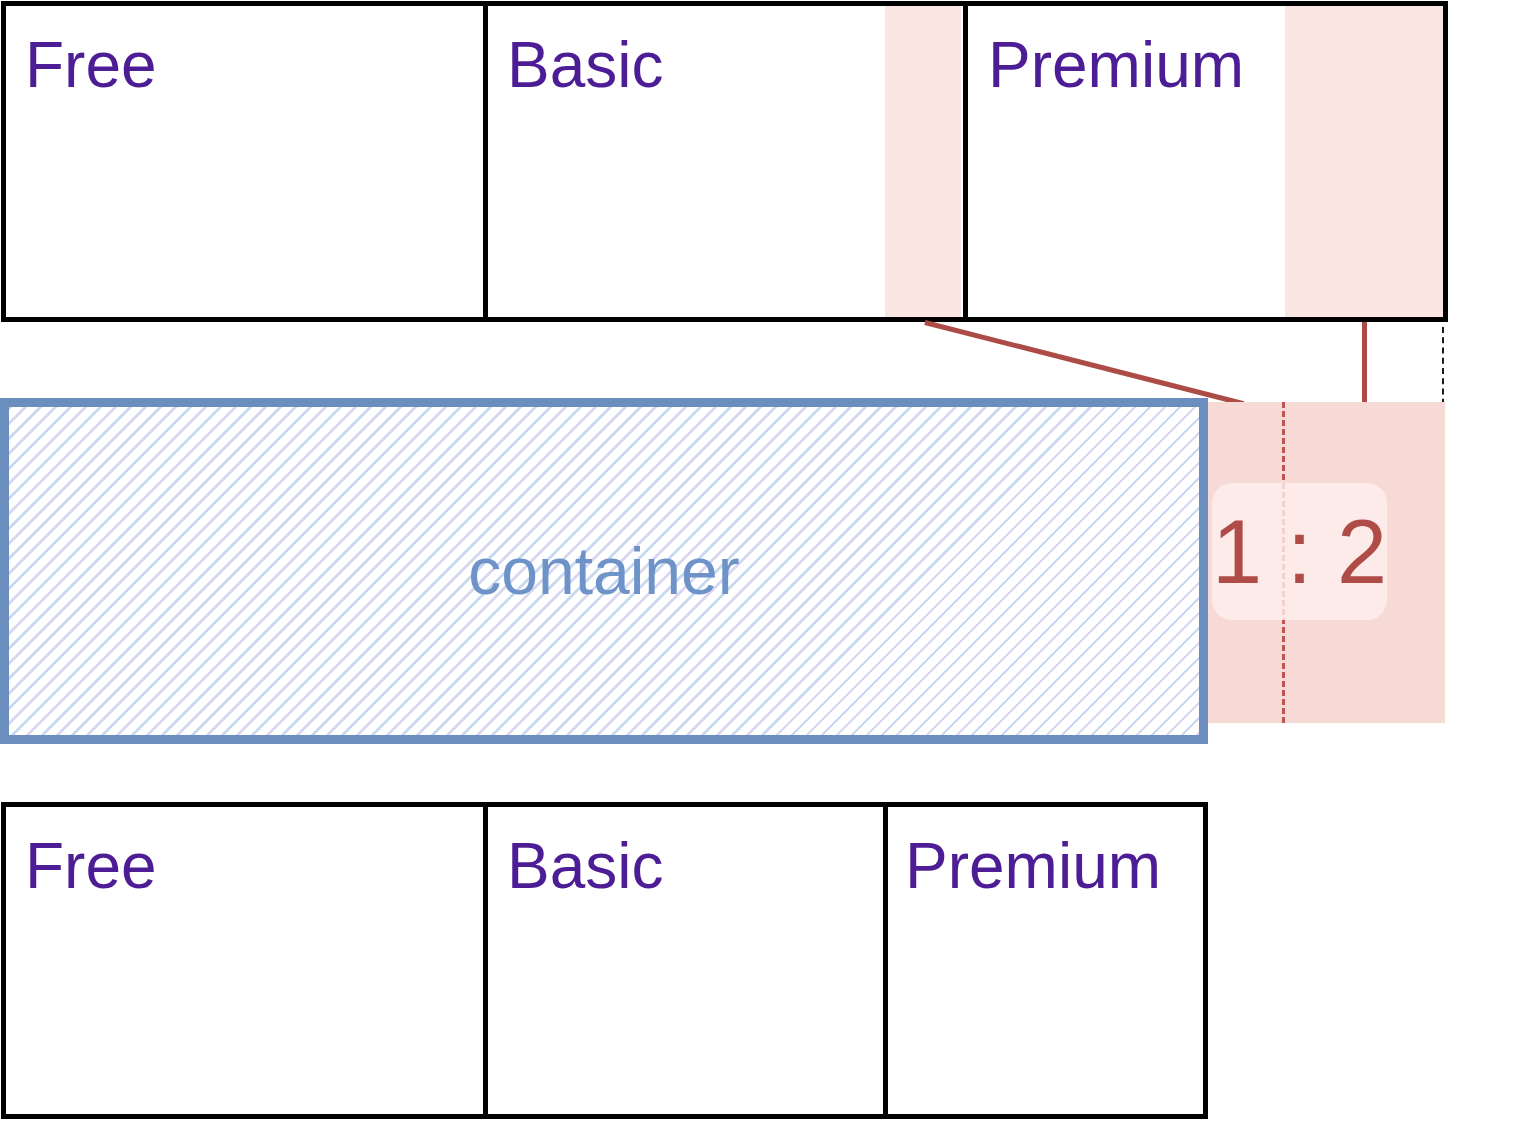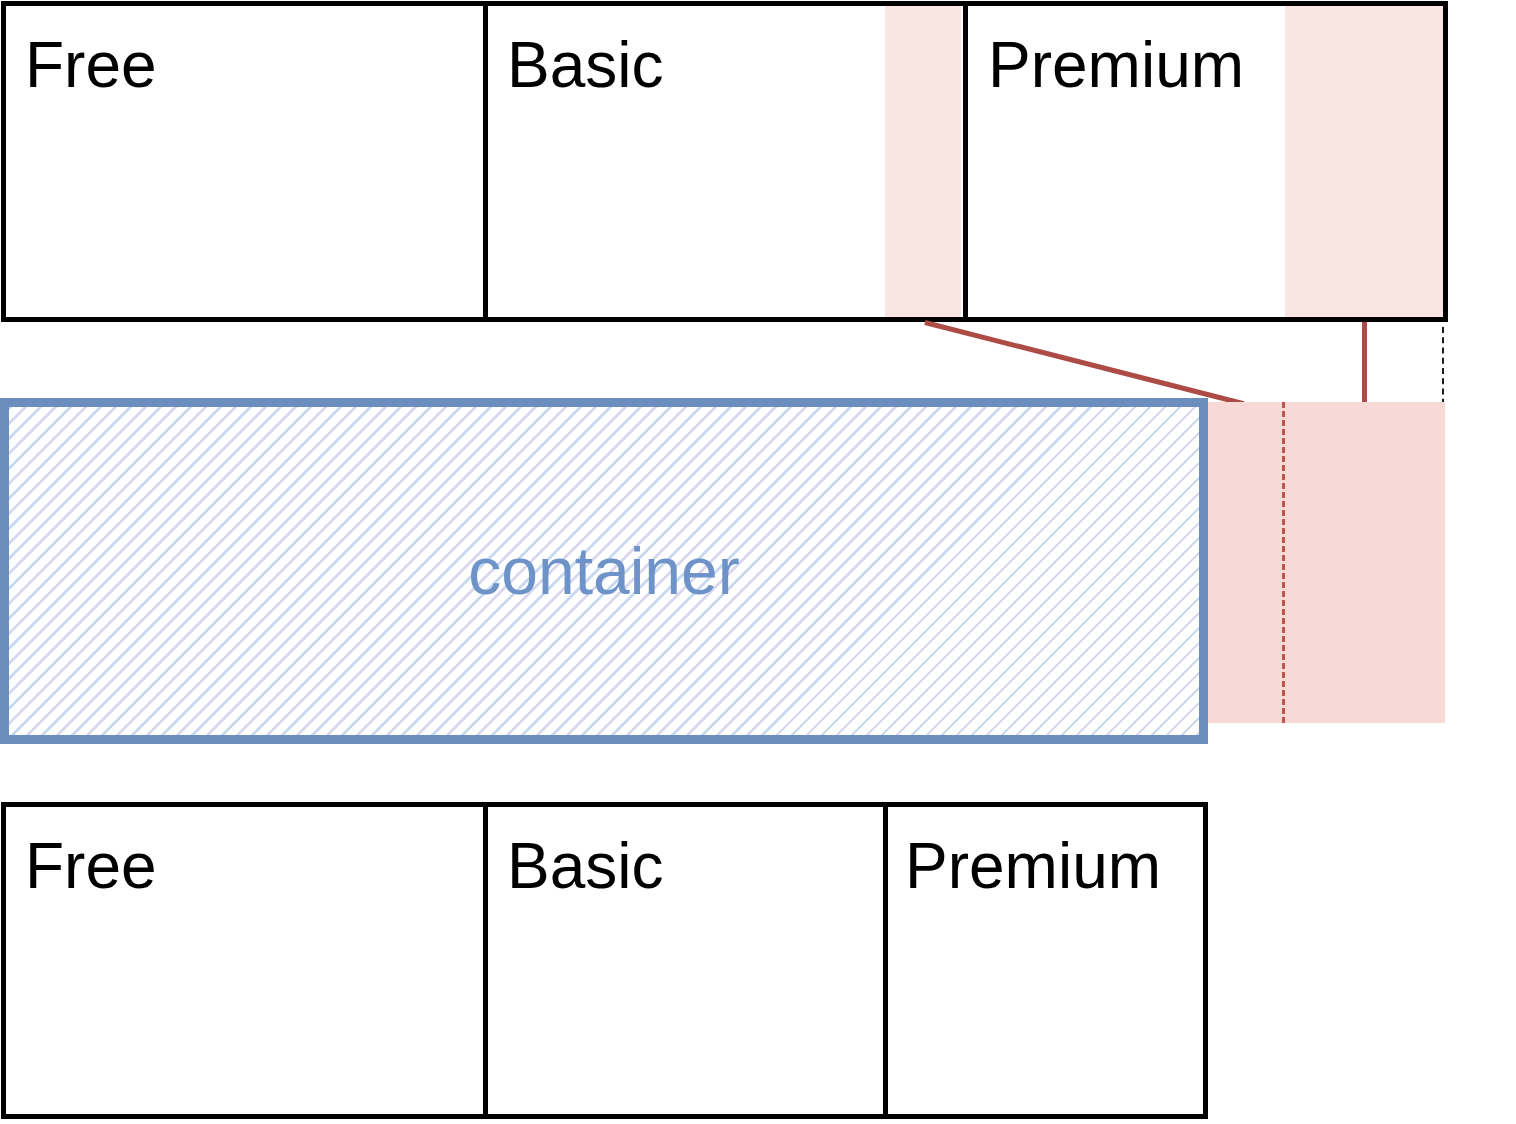--- a/index.html
+++ b/index.html
@@ -33,21 +33,21 @@
   }
   .shrink-strip {
     position: absolute;
     top: 0; bottom: 0;
     background: #f9e6e3;
   }
   .card-label {
     position: absolute;
     font-size: 64px;
     line-height: 1;
-    color: #000000;
+    color: #4c1d95;
     white-space: nowrap;
   }
   
   .container-box {
     position: absolute;
     left: 0; top: 398px;
     width: 1208px; height: 346px;
     border: 9px solid #6c8ebf;
     box-sizing: border-box;
     background:
@@ -133,20 +133,23 @@
   <div class="connector connector-diagonal"></div>
   <div class="connector connector-vertical"></div>
   <div class="edge-dashed-line"></div>
 
   <div class="container-box">
     <span class="container-label">container</span>
   </div>
 
   <div class="shrink-region"></div>
   <div class="ratio-dashed-line"></div>
+  <div class="ratio-badge">
+    <span class="ratio-text">1 : 2</span>
+  </div>
 
   <div class="card-row row-bottom">
     <div class="row-inner">
       <div class="cell-divider" style="left:477px;"></div>
       <div class="cell-divider" style="left:877px;"></div>
       <div class="card-label" style="left:19px; top:27px;">Free</div>
       <div class="card-label" style="left:501px; top:27px;">Basic</div>
       <div class="card-label" style="left:899px; top:27px;">Premium</div>
     </div>
   </div>

